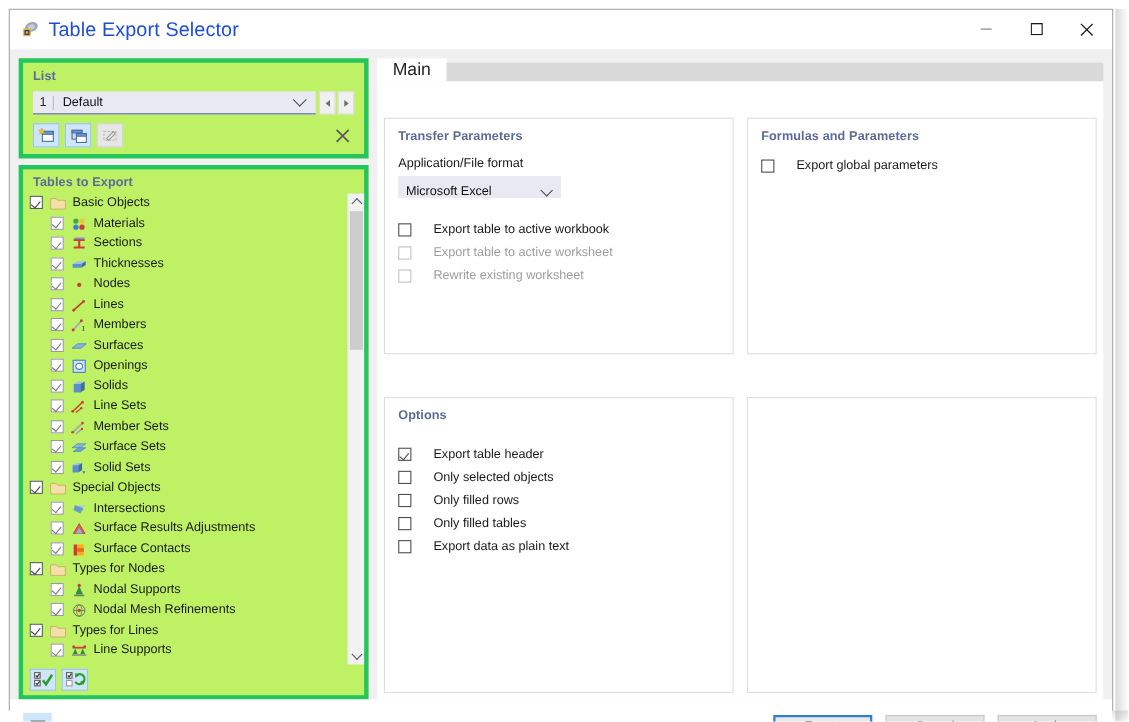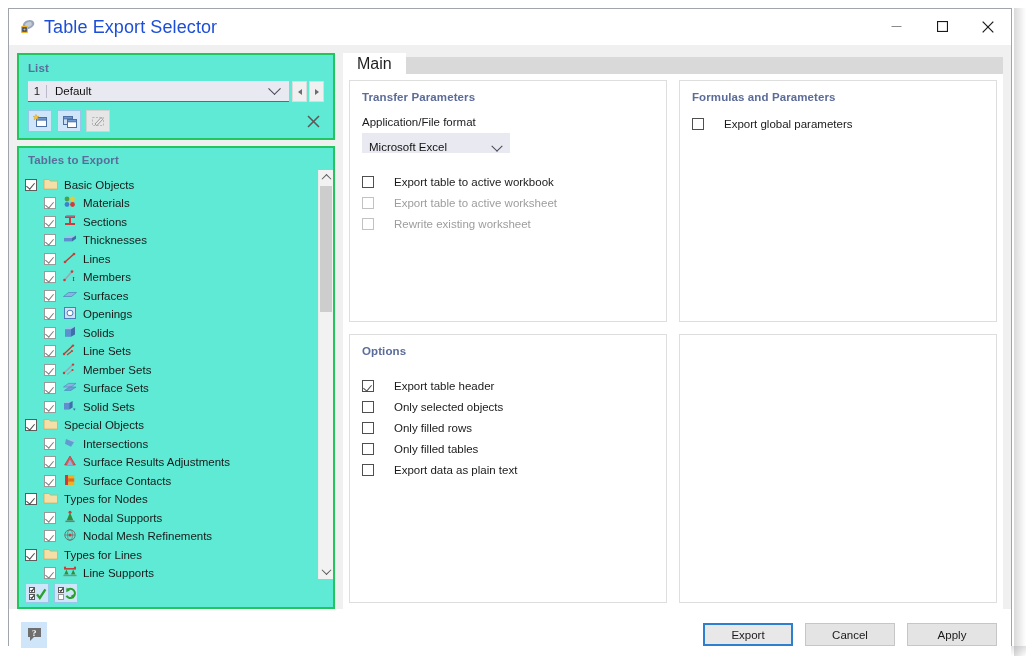--- a/index.html
+++ b/index.html
@@ -55,21 +55,21 @@
     flex: 1; display: flex; padding: 0; background: #f0f0f0;
     position: relative;
   }
 
   
   #leftcol {
     width: 318px; min-width: 318px; margin: 8px 0 0 8px;
     display: flex; flex-direction: column;
   }
   .panel {
-    background: #5eead4; border: 2px solid #22c55e;
+    background: #bef264; border: 4px solid #22c55e;
   }
   #list-panel { padding: 7px 9px 6px 9px; }
   .section-title {
     font-size: 11.5px; font-weight: bold; color: #5b6c9a; letter-spacing: .1px;
   }
   #list-row {
     margin-top: 7px; display: flex; align-items: stretch; height: 21px;
   }
   #list-combo {
     flex: 1; background: #e9e9f2; border-bottom: 1.6px solid #5b62a8;
@@ -105,21 +105,21 @@
   #tree-panel {
     margin-top: 6px; flex: 1; display: flex; flex-direction: column; min-height: 0;
     padding: 6px 0 0 0;
   }
   #tree-head { padding: 0 9px 4px 9px; }
   #tree-wrap { flex: 1; display: flex; min-height: 0; position: relative; }
   #tree {
     flex: 1; overflow: hidden; padding: 2px 0 0 0;
   }
   .trow {
-    height: 18.5px; display: flex; align-items: flex-end; font-size: 11.5px; color: #1a1a1a;
+    height: 18.5px; display: flex; align-items: flex-start; font-size: 11.5px; color: #1a1a1a;
     padding-left: 6px; white-space: nowrap;
   }
   .trow.child { padding-left: 25px; }
   .cb {
     width: 12px; height: 12px; border: 1px solid #5c5c5c; background: #fff;
     margin-right: 6px; position: relative; flex: 0 0 auto;
   }
   .cb.checked::after {
     content: ""; position: absolute; left: 2px; top: 1.5px;
     width: 4px; height: 7px; border-right: 1.6px solid #4a4a4a; border-bottom: 1.6px solid #4a4a4a;
@@ -154,21 +154,21 @@
     display: flex; align-items: center; background: #d9d9d9;
   }
   .tab.active { background: #ffffff; }
   #tabfill { flex: 1; height: 17px; background: #d9d9d9; }
 
   #tabbody { flex: 1; display: flex; flex-direction: column; background: #ffffff; padding: 6px; min-height: 0; }
   .grid-row { display: flex; gap: 12px; }
   #row1 { height: 242px; }
   #row2 { flex: 1; margin-top: 12px; min-height: 0; }
   .card { background: #ffffff; border: 1px solid #dedede; padding: 10px 12px; }
-  .card.half { flex: 1; min-width: 0; }
+  .card.half { flex: 1; min-width: 0; margin-top: 27px; }
 
   .field-label { font-size: 11.5px; color: #1a1a1a; margin-top: 13px; }
   #combo-format {
     margin-top: 5px; width: 148px; height: 20px; background: #e9e9f2;
     display: flex; align-items: flex-end; position: relative;
   }
   #combo-format .txt { font-size: 11.5px; color: #111; padding-left: 7px; flex: 1; }
   .chev2 {
     width: 8px; height: 8px; border-right: 1.4px solid #4a4a58; border-bottom: 1.4px solid #4a4a58;
     transform: rotate(45deg) translate(-2px,-2px); margin-right: 9px;
@@ -333,20 +333,27 @@
                   <div class="ticon"><svg width="16" height="14" viewBox="0 0 16 14">
                       <path d="M2 6 l4-2.6 h8 l-4 2.6 z" fill="#9fc3e8"></path>
                       <path d="M2 6 h8 v3.4 h-8 z" fill="#5b8fcd"></path>
                       <path d="M10 6 l4-2.6 v3.4 l-4 2.6 z" fill="#3d6ea8"></path>
                     </svg></div>
                   <span>Thicknesses</span>
                 </div>
                 <div class="trow child">
                   <div class="cb checked light"></div>
                   <div class="ticon"><svg width="16" height="14" viewBox="0 0 16 14">
+                      <circle cx="8" cy="7" r="1.9" fill="#d03a3a"></circle>
+                    </svg></div>
+                  <span>Nodes</span>
+                </div>
+                <div class="trow child">
+                  <div class="cb checked light"></div>
+                  <div class="ticon"><svg width="16" height="14" viewBox="0 0 16 14">
                       <line x1="3" y1="11" x2="12" y2="3" stroke="#c0392b" stroke-width="1.4"></line>
                       <circle cx="3" cy="11" r="1.3" fill="#d03a3a"></circle>
                       <circle cx="12" cy="3" r="1.3" fill="#d03a3a"></circle>
                     </svg></div>
                   <span>Lines</span>
                 </div>
                 <div class="trow child">
                   <div class="cb checked light"></div>
                   <div class="ticon"><svg width="16" height="14" viewBox="0 0 16 14">
                       <line x1="2.5" y1="11" x2="10" y2="2.6" stroke="#9aa7b8" stroke-width="1.6"></line>

